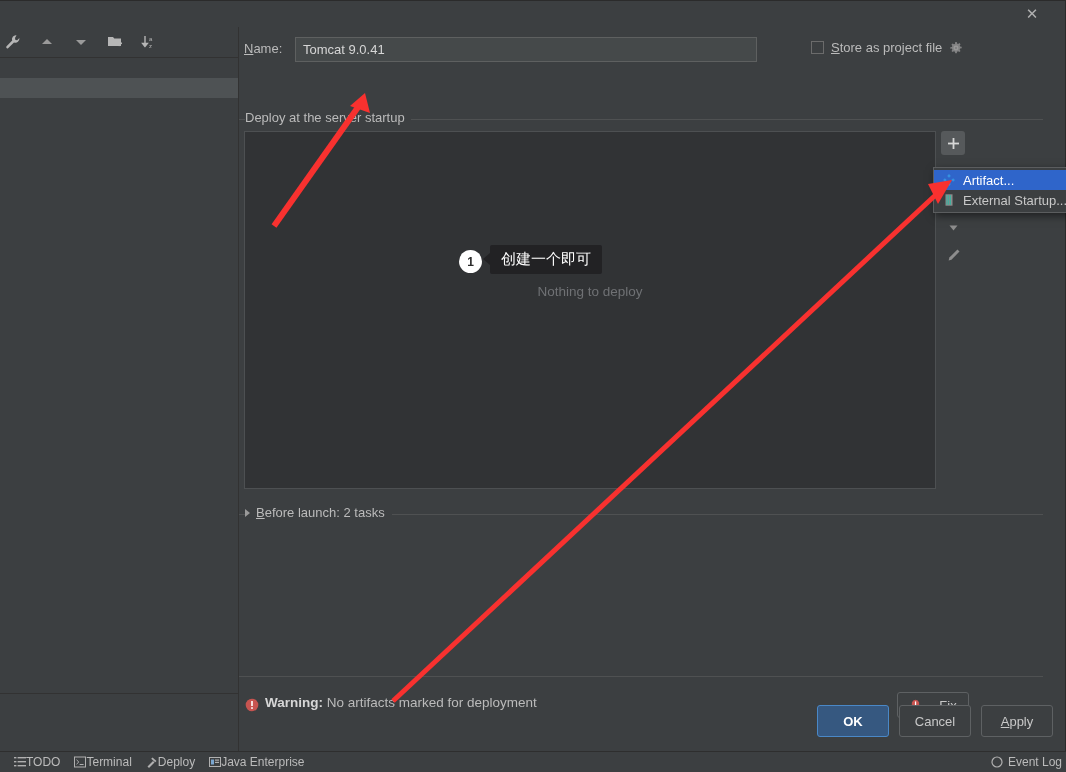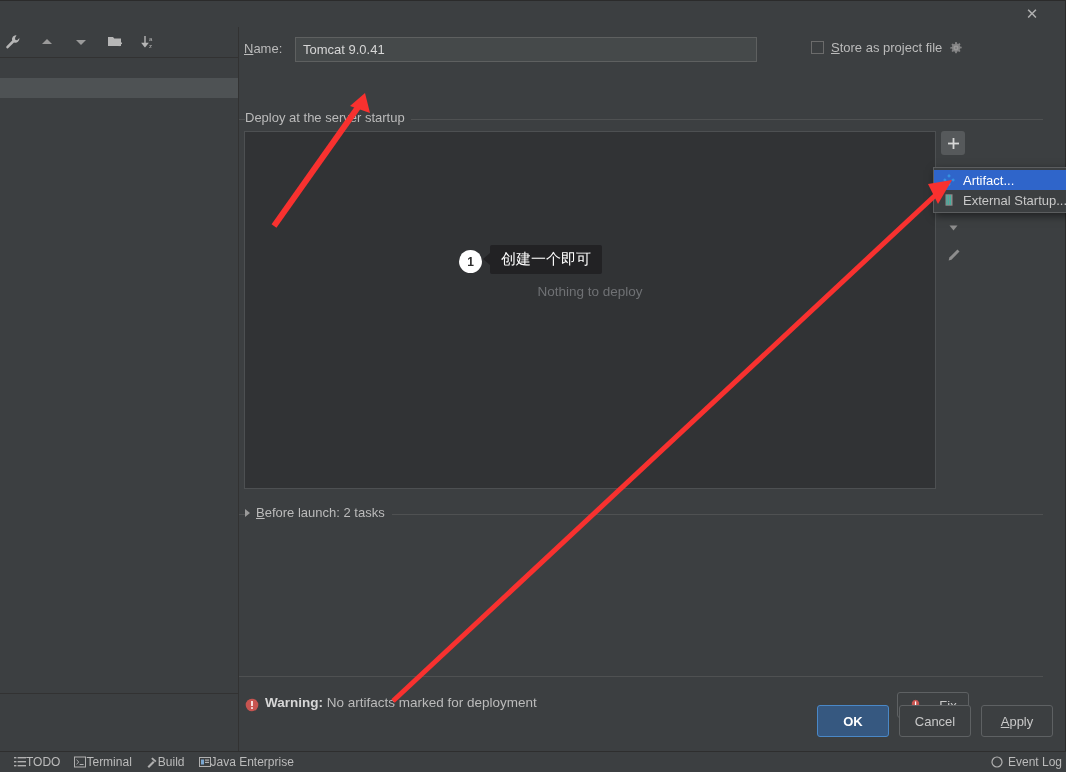--- a/index.html
+++ b/index.html
@@ -675,21 +675,21 @@
       </span>
       <span>Terminal</span>
     </div>
     <div class="sb-item">
       <span style="display:inline-flex;">
         <svg width="12" height="12" viewBox="0 0 12 12">
           <path d="M1.5 10.5L7 5l1.5 1.5L3 12z" fill="#b0b0b0"></path>
           <path d="M6.5 1.5l4 3.5-1.3 1.3L5.2 2.8z" fill="#b0b0b0"></path>
         </svg>
       </span>
-      <span>Build</span>
+      <span>Deploy</span>
     </div>
     <div class="sb-item">
       <span style="display:inline-flex;">
         <svg width="12" height="12" viewBox="0 0 12 12">
           <rect x="0.5" y="1.5" width="11" height="9" fill="none" stroke="#b0b0b0" stroke-width="1"></rect>
           <rect x="2" y="3.5" width="3" height="5" fill="#7aa6d0"></rect>
           <rect x="6" y="3.5" width="4" height="1.2" fill="#b0b0b0"></rect>
           <rect x="6" y="5.8" width="4" height="1.2" fill="#b0b0b0"></rect>
         </svg>
       </span>

